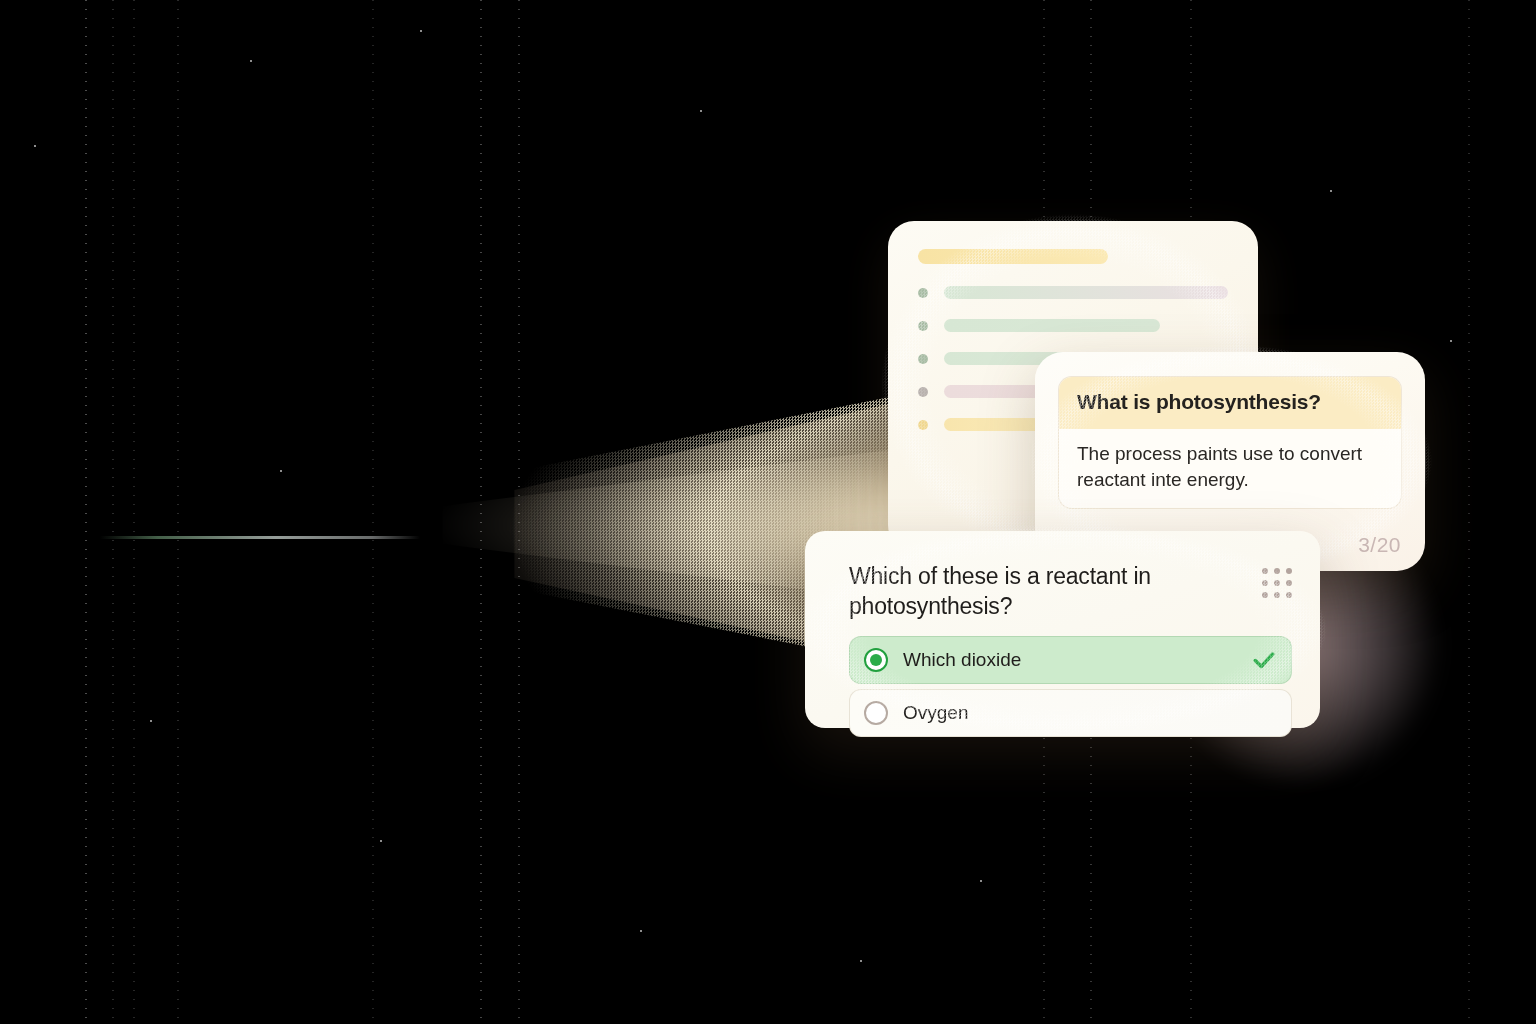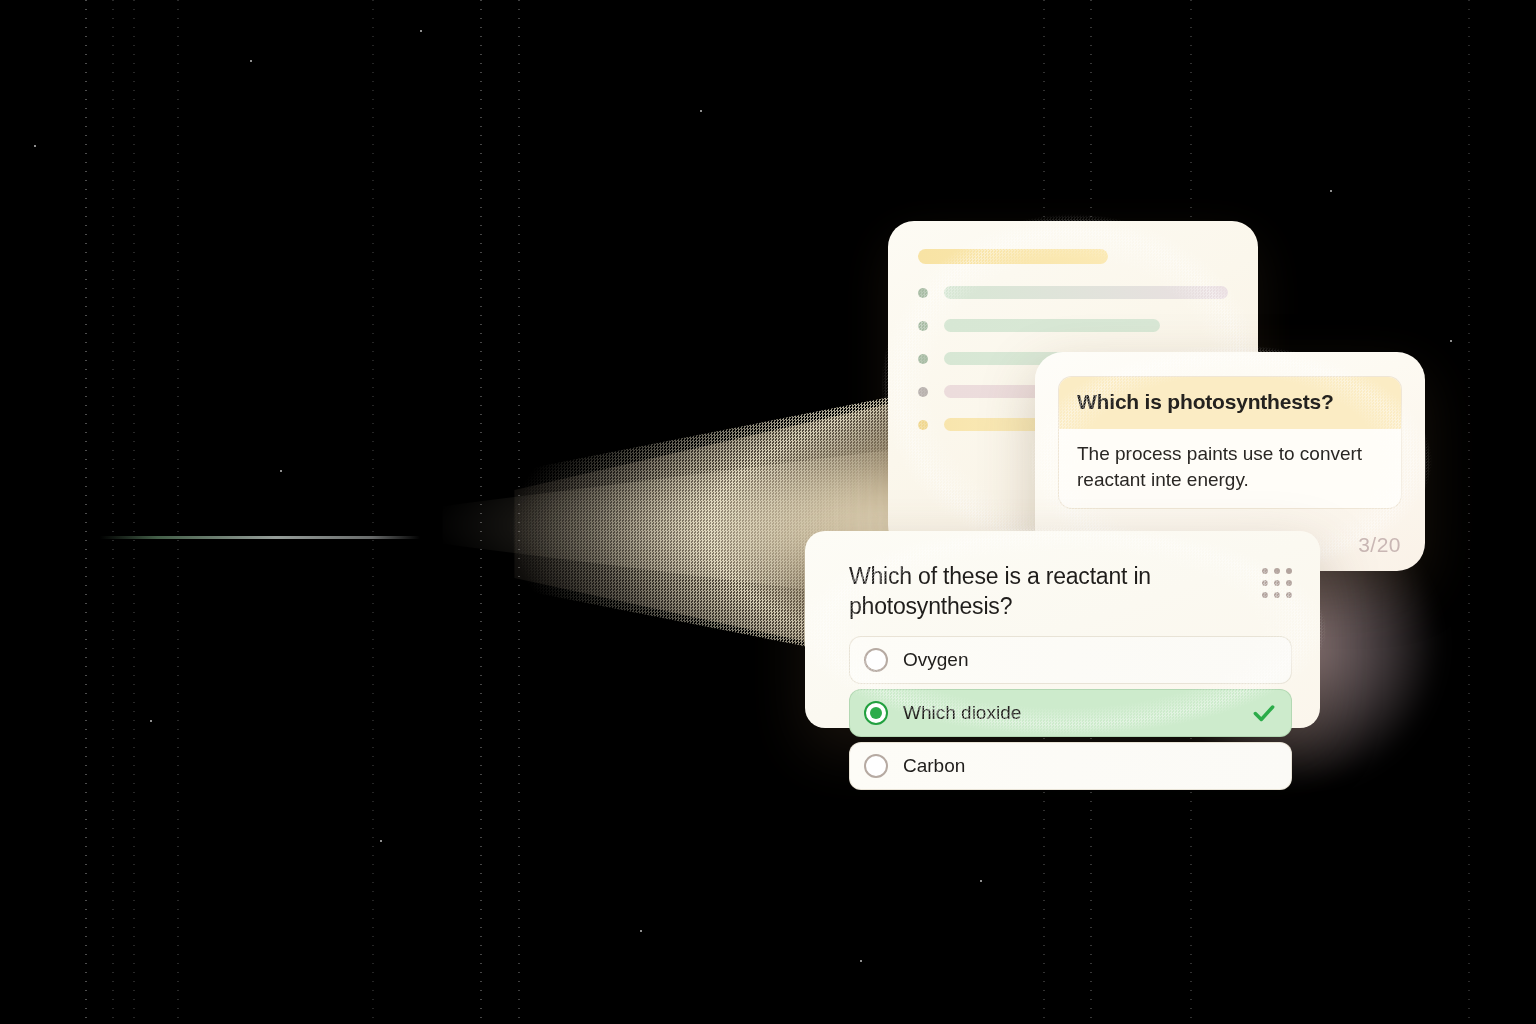--- a/index.html
+++ b/index.html
@@ -355,21 +355,21 @@
         <div class="doc-row">
           <span class="doc-dot" style="background: rgb(240, 215, 143);"></span>
           <span class="doc-bar" style="width: 170px; background: linear-gradient(to right, rgb(248, 229, 173), rgb(251, 238, 194));"></span>
         </div>
       </div>
   </div>
 
   <div id="flash-card">
     <div class="card-edge-noise"></div>
     <div id="flash-inner">
-      <div class="flash-q">Which is photosynthests?</div>
+      <div class="flash-q">What is photosynthesis?</div>
       <div class="flash-a">The process paints use to convert reactant inte energy.</div>
     </div>
     <div id="flash-count">3/20</div>
   </div>
 
   <div id="quiz-card">
     <div class="card-edge-noise"></div>
     <div id="quiz-head">
       <div id="quiz-question">Which of these is a reactant in photosynthesis?</div>
       <div id="grid-icon">
@@ -378,31 +378,27 @@
           <i></i>
         <i></i>
           <i></i>
           <i></i>
         <i></i>
           <i></i>
           <i></i>
       </div>
     </div>
     <div id="quiz-options">
-        <div class="option">
-          <span class="radio"></span>
-          <span class="option-label">Ovygen</span>
-        </div>
         <div class="option selected">
           <span class="radio"></span>
           <span class="option-label">Which dioxide</span>
           <svg class="check" viewBox="0 0 24 24">
             <path d="M4 12.5 L9.5 18 L20 6.5" fill="none" stroke="#2bac49" stroke-width="3.2" stroke-linecap="round" stroke-linejoin="round"></path>
           </svg>
         </div>
         <div class="option">
           <span class="radio"></span>
-          <span class="option-label">Carbon</span>
+          <span class="option-label">Ovygen</span>
         </div>
       </div>
   </div>
 
 </div>
 
 </body></html>

